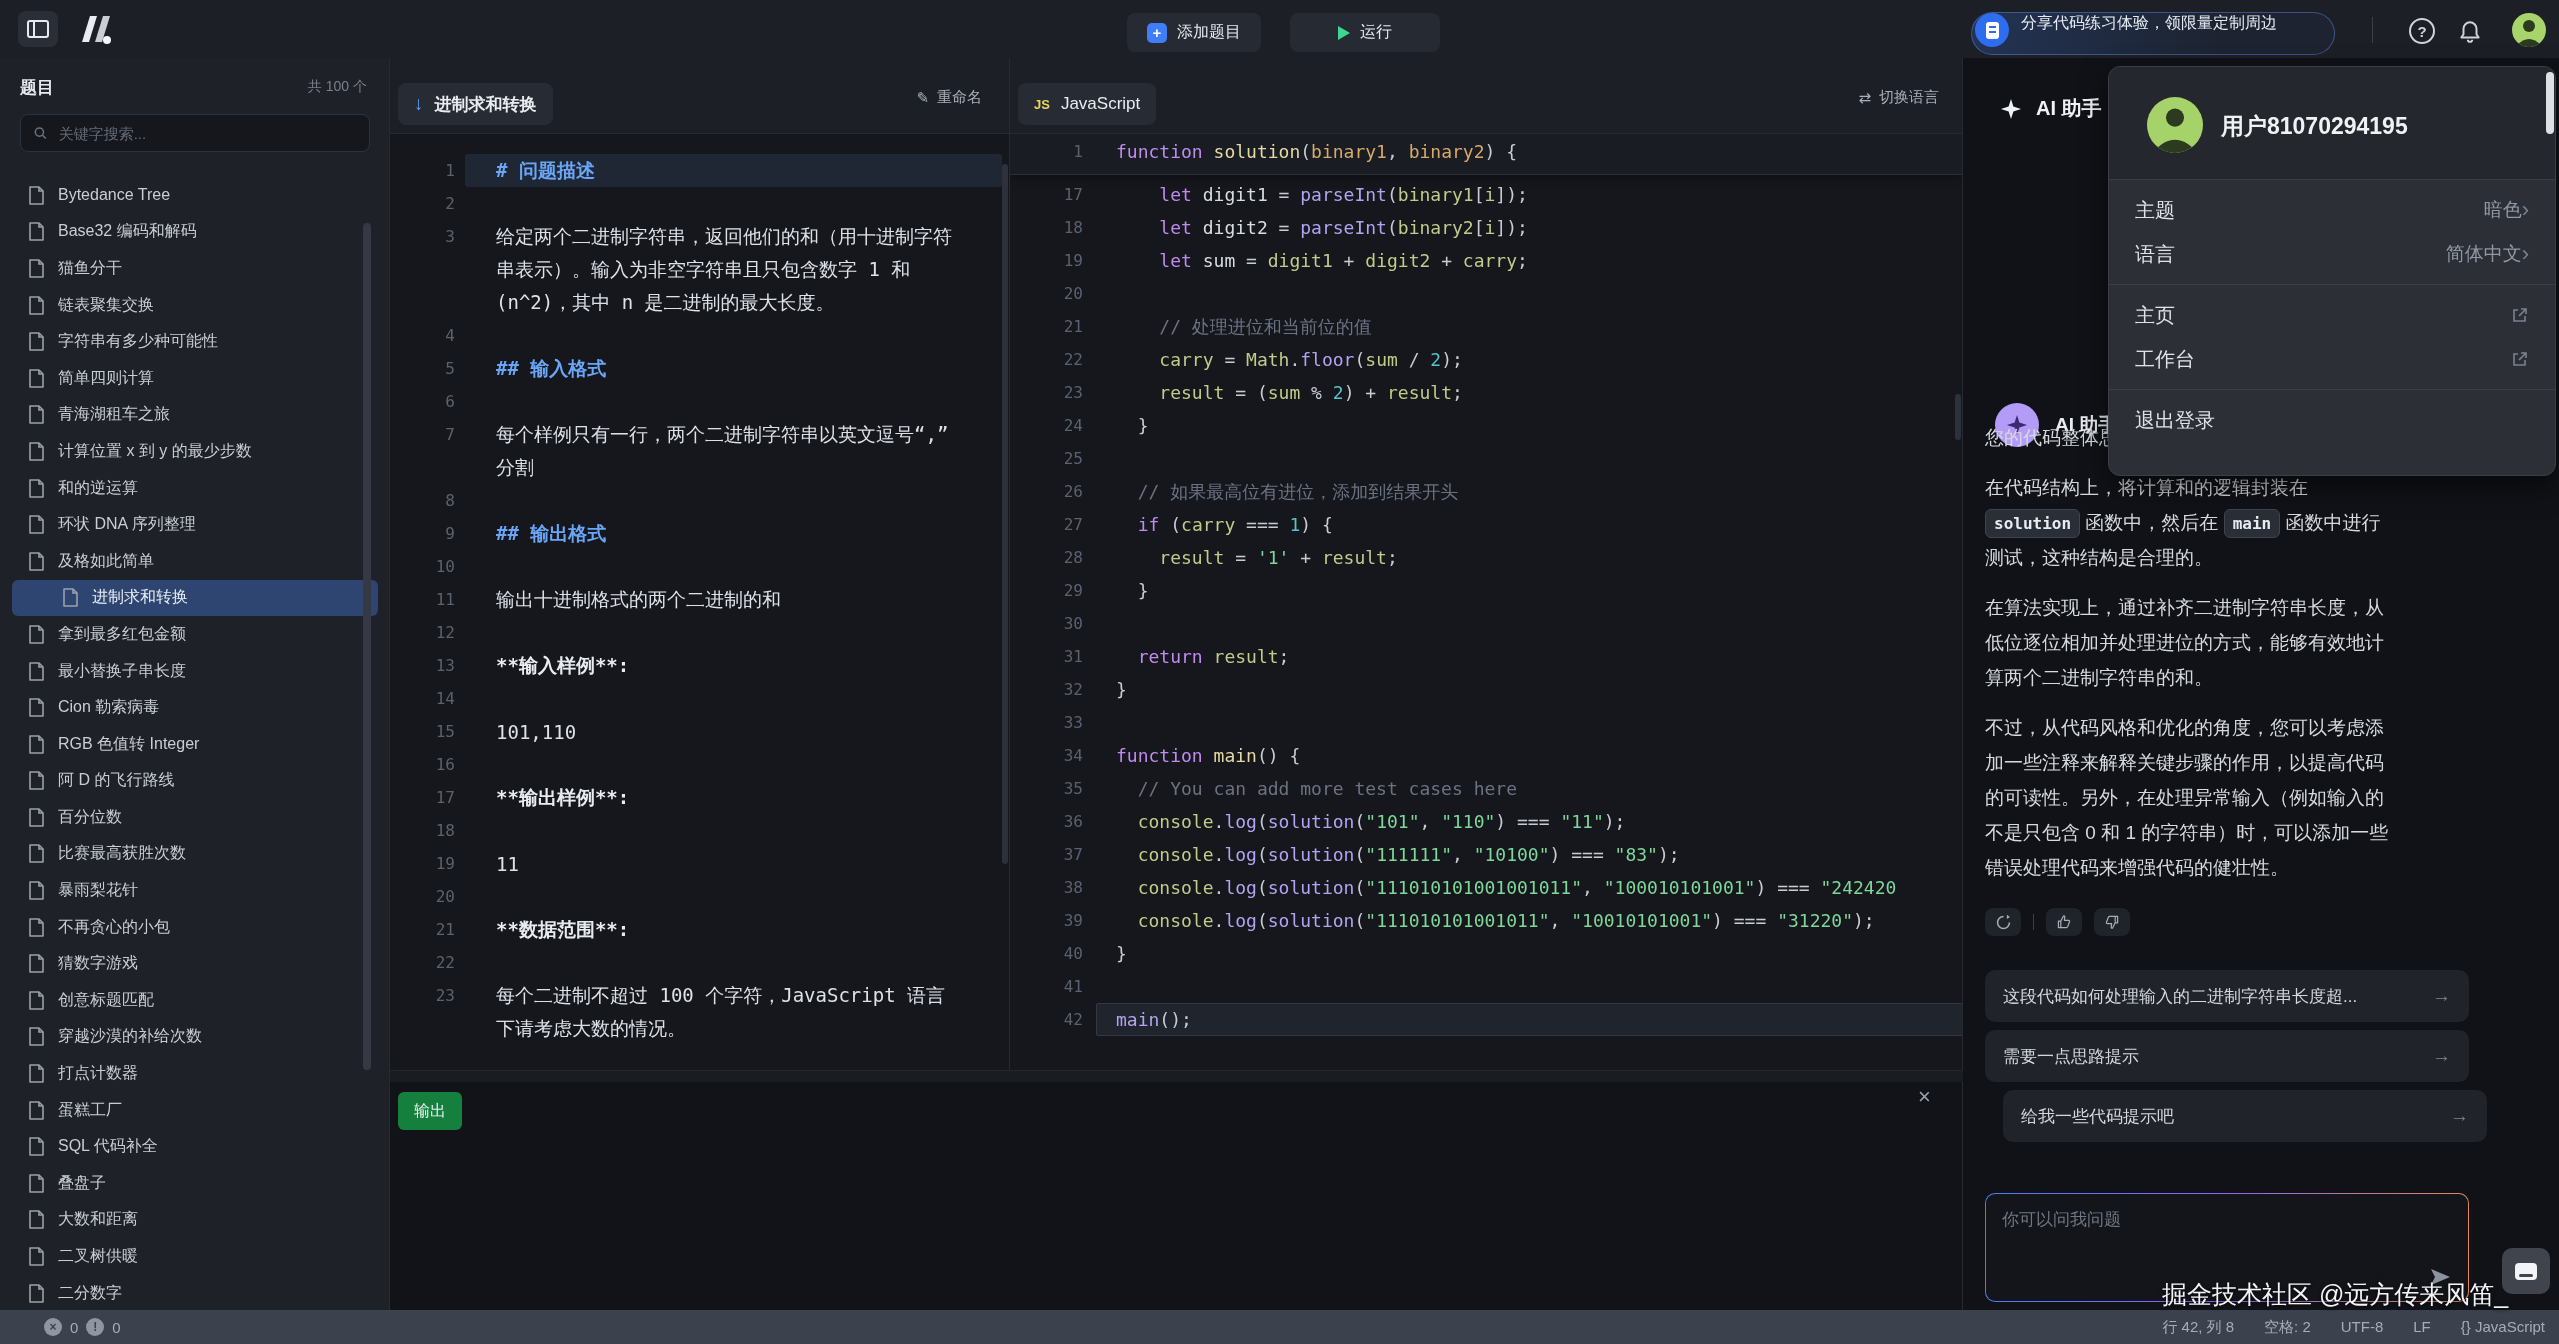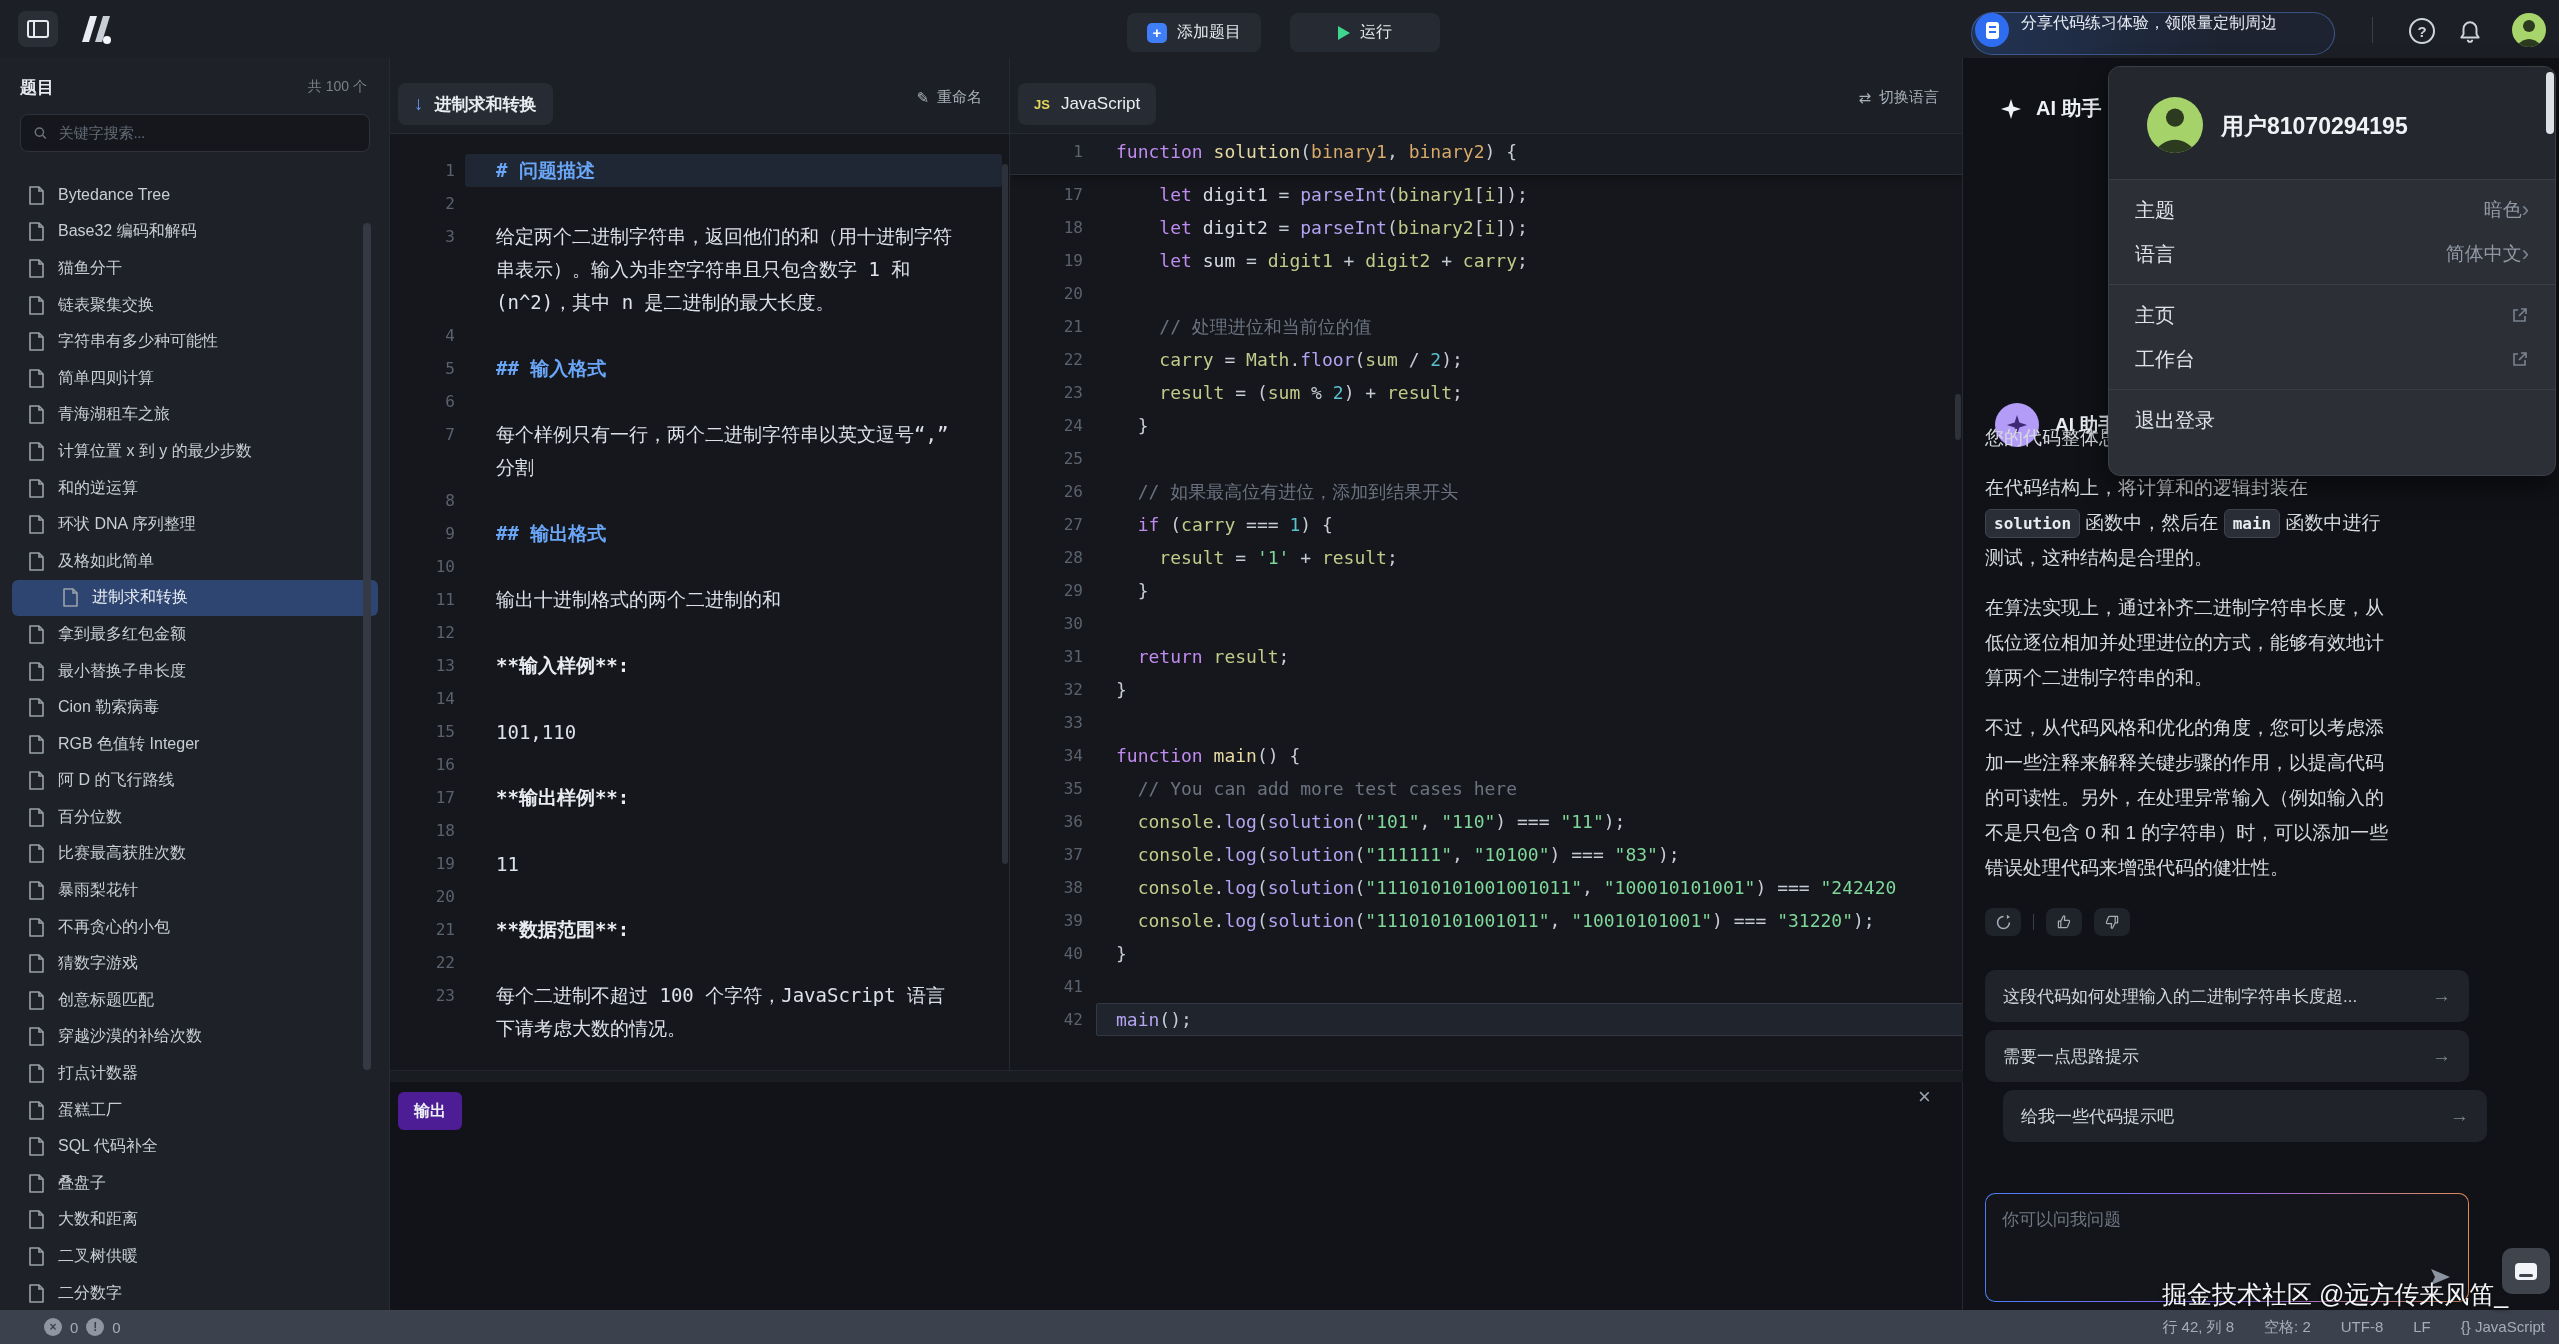--- a/index.html
+++ b/index.html
@@ -29,21 +29,21 @@
   #help-icon{left:2409px;top:18px;width:26px;height:26px;border:2px solid #cfd3da;border-radius:50%;color:#cfd3da;
     font-size:15px;font-weight:bold;display:flex;align-items:center;justify-content:center;box-sizing:border-box}
   #bell-icon{left:2457px;top:17px;width:26px;height:28px}
   #tb-avatar{left:2512px;top:13px;width:34px;height:34px;border-radius:50%;background:#a8d46c;overflow:hidden}
 
   
   #sidebar{left:0;top:58px;width:390px;height:1252px;background:#1e2127;border-right:1px solid #262a31;box-sizing:border-box;overflow:hidden}
   #sb-title{left:20px;top:18px;font-size:17px;font-weight:bold;color:#e7eaef}
   #sb-count{right:22px;top:20px;font-size:14px;color:#79818c}
   #sb-search{left:20px;top:56px;width:350px;height:38px;background:#15171c;border:1px solid #2e323b;border-radius:8px;box-sizing:border-box;display:flex;align-items:center;gap:9px;padding:0 12px}
-  #sb-search input{background:transparent;border:none;outline:none;color:#c6ccd5;font-size:15px;width:100%;font-family:Liberation Serif, serif}
+  #sb-search input{background:transparent;border:none;outline:none;color:#c6ccd5;font-size:15px;width:100%;font-family:Liberation Sans, sans-serif}
   #sb-search input::placeholder{color:#626a75}
   #problem-list{left:0;top:119px;width:390px;height:1133px;overflow:hidden}
   .p-item{position:relative;height:36.6px;display:flex;align-items:center;gap:13px;padding-left:28px;color:#c9ced6;font-size:16px;white-space:nowrap}
   .p-item.sel{background:#2d4570;border-radius:6px;margin:0 12px;padding-left:50px;color:#e9edf4}
   .p-item svg{flex:0 0 auto}
   #sb-scroll{left:363px;top:165px;width:8px;height:847px;background:#343943;border-radius:4px}
 
   
   .panel-tabs{position:absolute;height:76px;background:#1c1f25;border-bottom:1px solid #262a31;box-sizing:border-box}
   .tab-chip{position:absolute;top:25px;height:42px;background:#272b33;border-radius:8px;display:flex;align-items:center;gap:11px;padding:0 16px;color:#e9ecf1;font-size:17px;font-weight:bold}
@@ -75,21 +75,21 @@
   #code-body .ed-gut{width:73px}
   #code-hl{left:86px;top:869px;width:867px;height:33px;background:#1f242d;border:1px solid #323845;box-sizing:border-box;border-radius:2px}
   .tok-kw{color:#c08bf0}.tok-fd{color:#e6d9a2}.tok-pr{color:#d9a969}.tok-fn{color:#b4a3f2}
   .tok-vr{color:#c2cb8a}.tok-vd{color:#d8dce3}.tok-st{color:#7fd79a}.tok-nm{color:#59c2cf}
   .tok-cm{color:#6b7280}.tok-pl{color:#c6cbd4}
   #code-scroll{left:945px;top:260px;width:6px;height:46px;background:#2c313a;border-radius:3px}
 
   
   #split-bar{left:390px;top:1070px;width:1573px;height:12px;background:#191c21;border-top:1px solid #23262c}
   #output-panel{left:390px;top:1082px;width:1573px;height:228px;background:#111318;border-right:1px solid #262a31;box-sizing:border-box}
-  #output-tab{left:8px;top:10px;height:38px;background:#4c1d95;border-radius:6px;display:flex;align-items:center;padding:0 16px;color:#eceff3;font-size:16px;font-weight:bold}
+  #output-tab{left:8px;top:10px;height:38px;background:#15803d;border-radius:6px;display:flex;align-items:center;padding:0 16px;color:#eceff3;font-size:16px;font-weight:normal}
   #output-close{left:1528px;top:2px;color:#9aa2ad;font-size:22px}
 
   
   #ai-panel{left:1963px;top:58px;width:596px;height:1252px;background:#101217;overflow:hidden}
   #ai-header{left:37px;top:37px;display:flex;align-items:center;gap:14px;color:#eef1f5;font-size:20px;font-weight:bold}
   #ai-avatar-row{left:32px;top:345px;display:flex;align-items:center;gap:16px}
   #ai-avatar{width:44px;height:44px;border-radius:50%;background:#b39bf8;display:flex;align-items:center;justify-content:center}
   #ai-name{color:#e8ebef;font-size:19px;font-weight:bold}
   #ai-msg{left:22px;top:362px;width:545px;color:#d6dade;font-size:19px}
   #ai-msg .para{line-height:35px;margin-bottom:15px}

